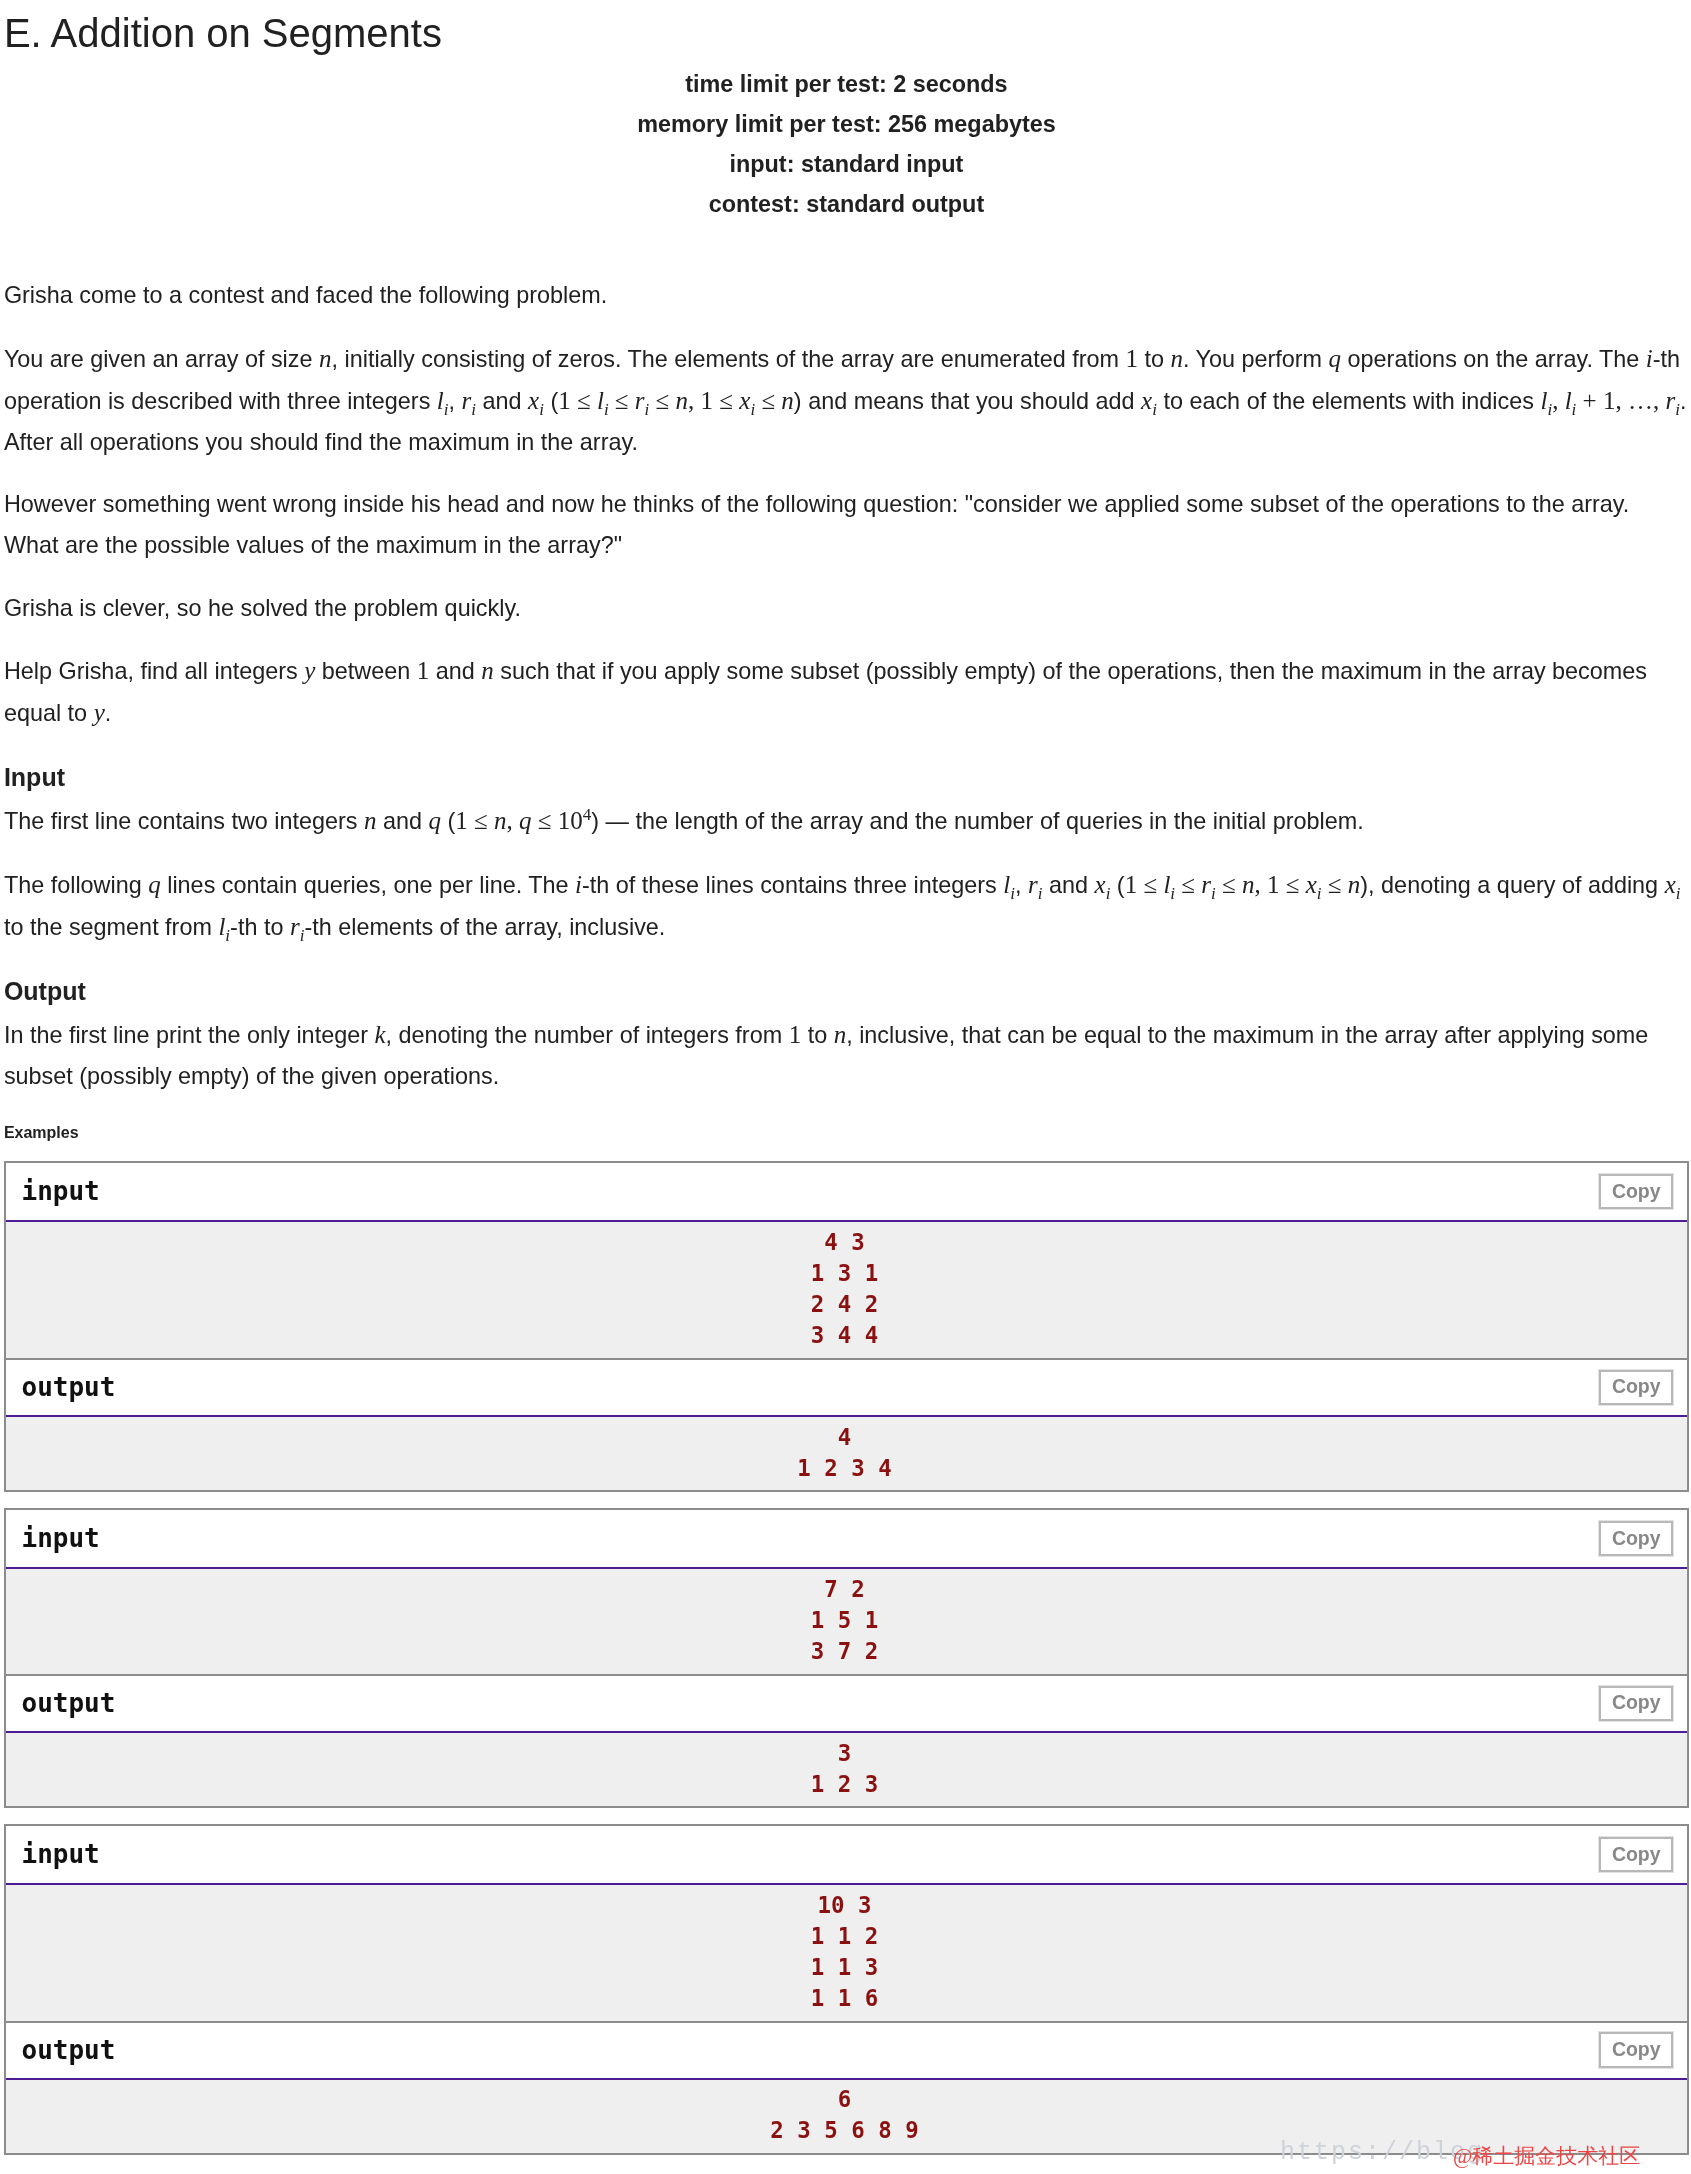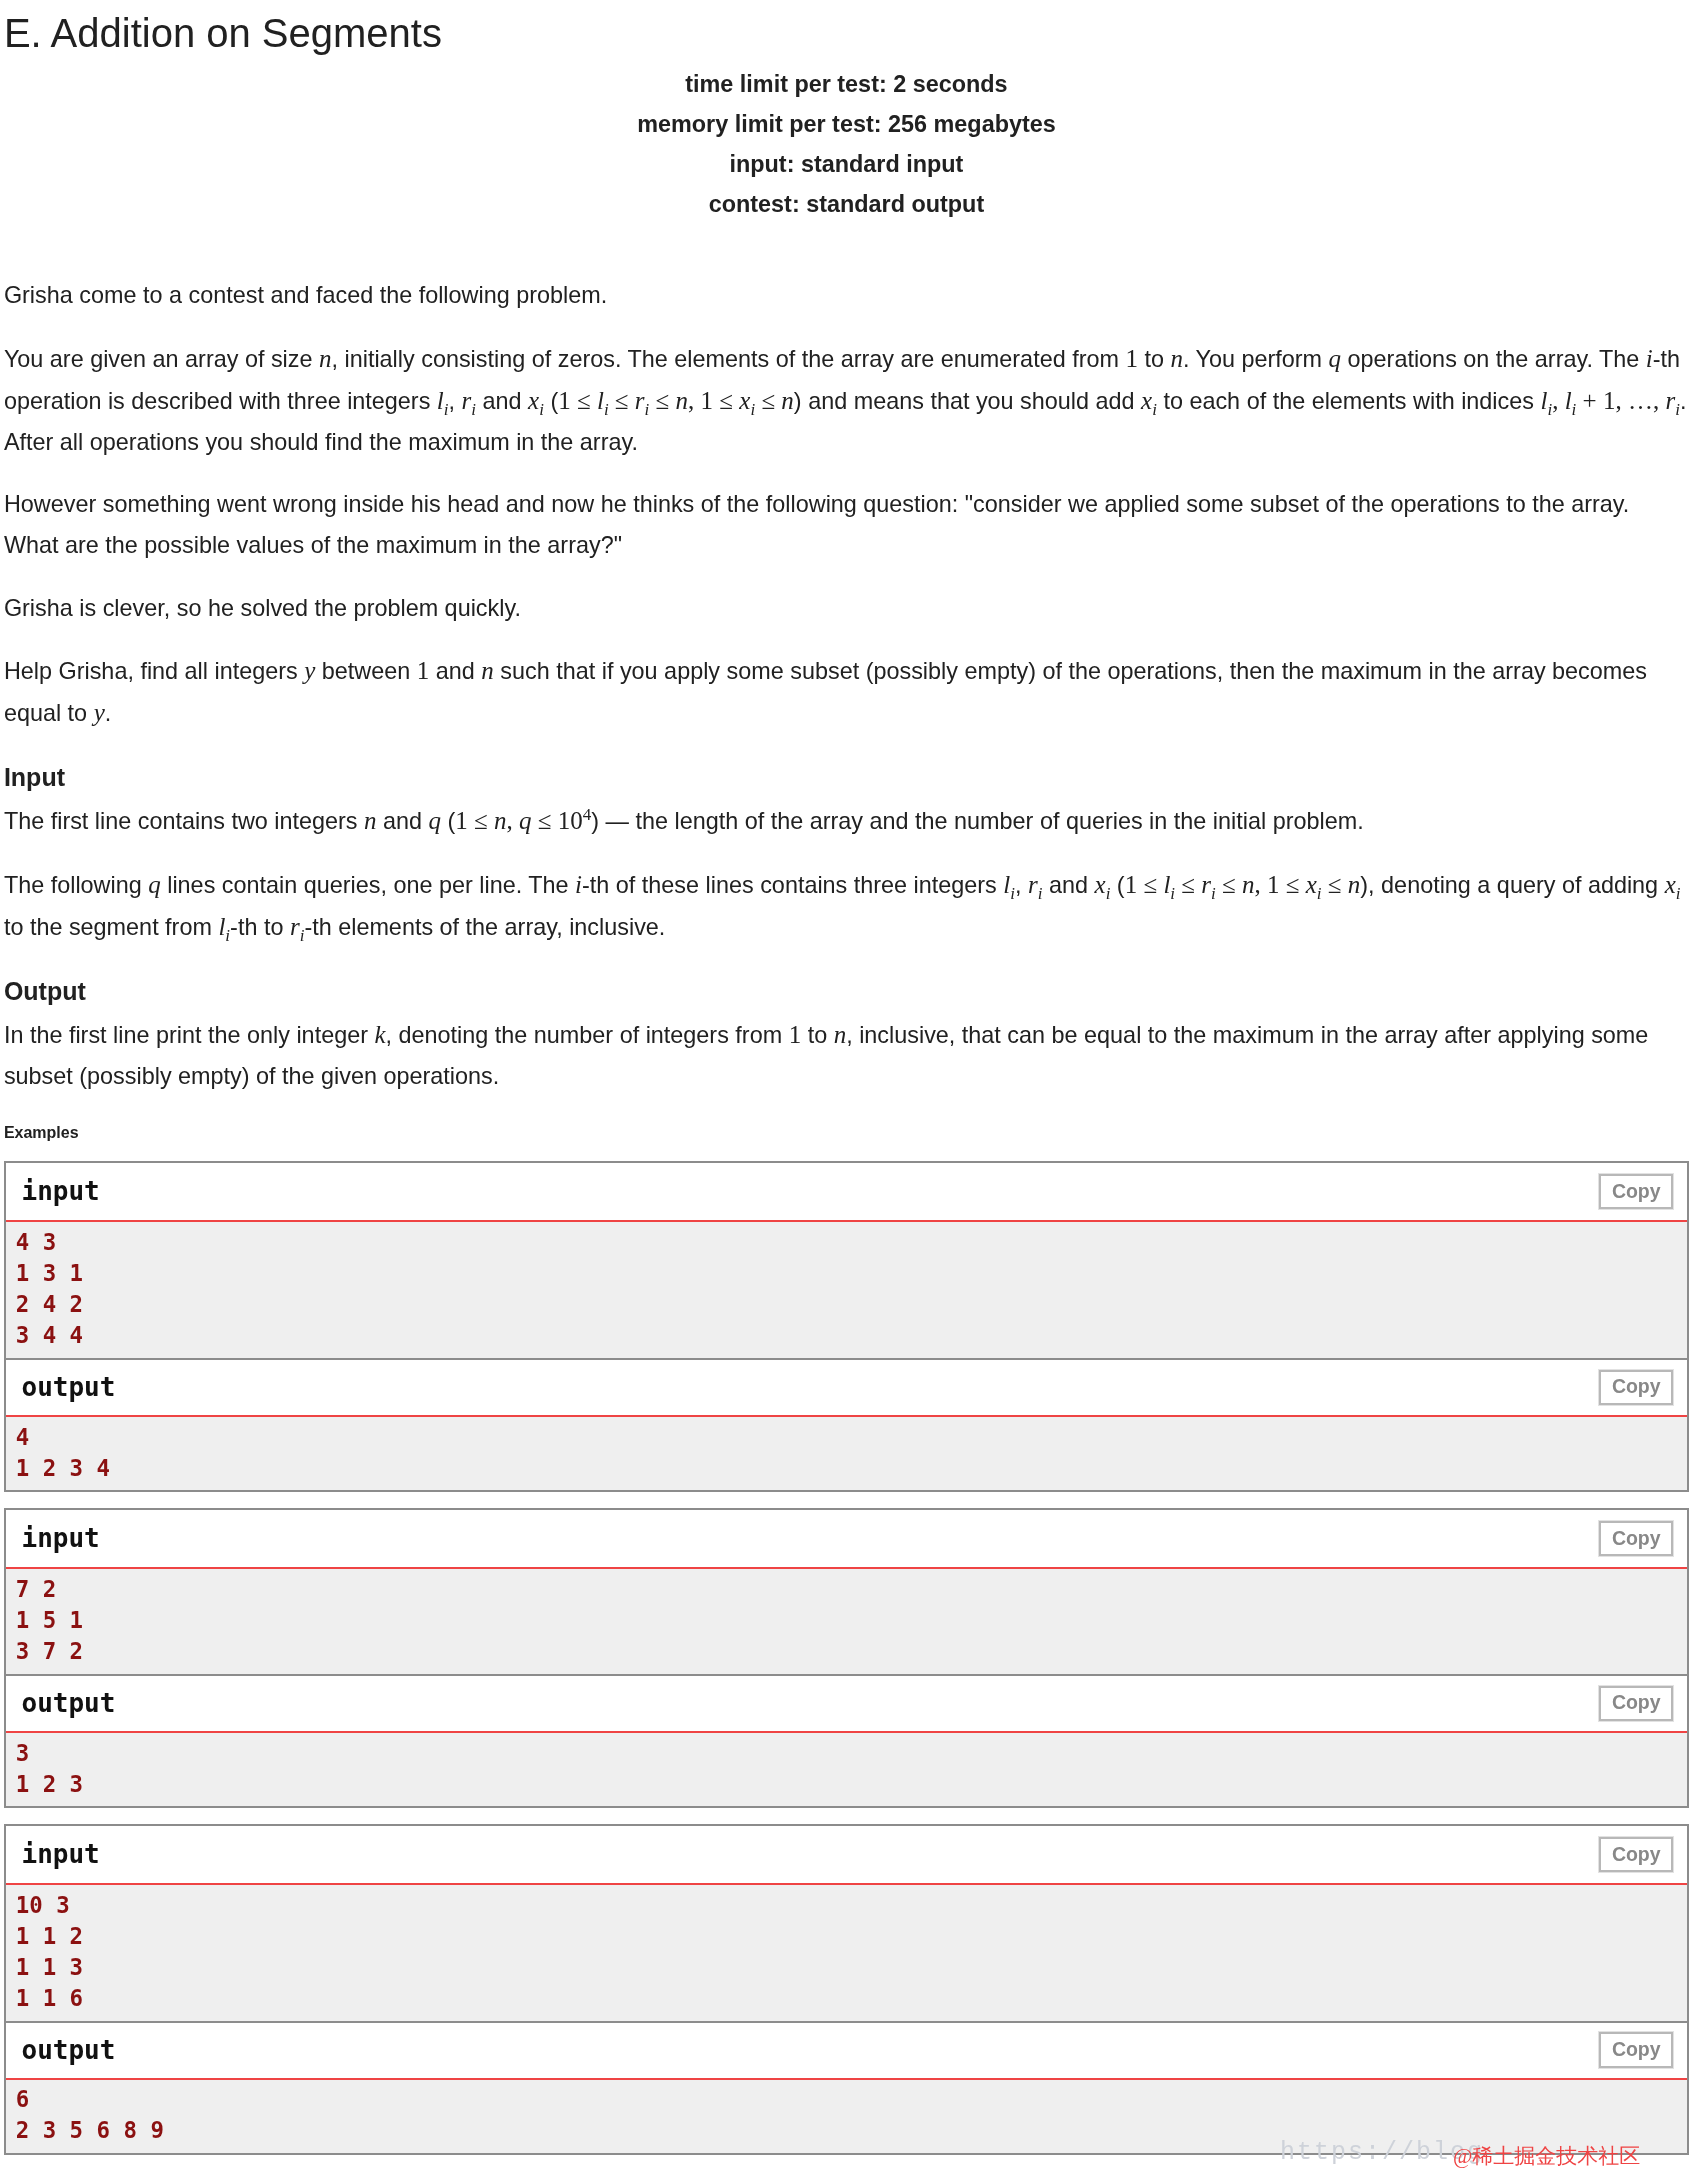--- a/index.html
+++ b/index.html
@@ -89,28 +89,29 @@
     background: #ffffff;
     border: 2px solid #b8b8b8;
     outline: 1px solid #e2e2e2;
     padding: 3.9px 10.7px;
     cursor: pointer;
     line-height: 23.4px;
   }
   .ex-pre {
     margin: 0;
     background: #efefef;
-    border-top: 2px solid #ef4444;
+    border-top: 2px solid #4c1d95;
     padding: 4.9px 13.7px 6.8px 9.8px;
     font-family: "DejaVu Sans Mono", monospace;
     font-weight: 700;
     font-size: 22.4px;
     line-height: 31px;
     color: #8b1111;
     white-space: pre;
+    text-align: center;
   }
 
   
   .wm-url {
     position: absolute;
     left: 1280px;
     bottom: 7.8px;
     color: #ced2d9;
     font-family: "Liberation Mono", monospace;
     font-size: 25px;

